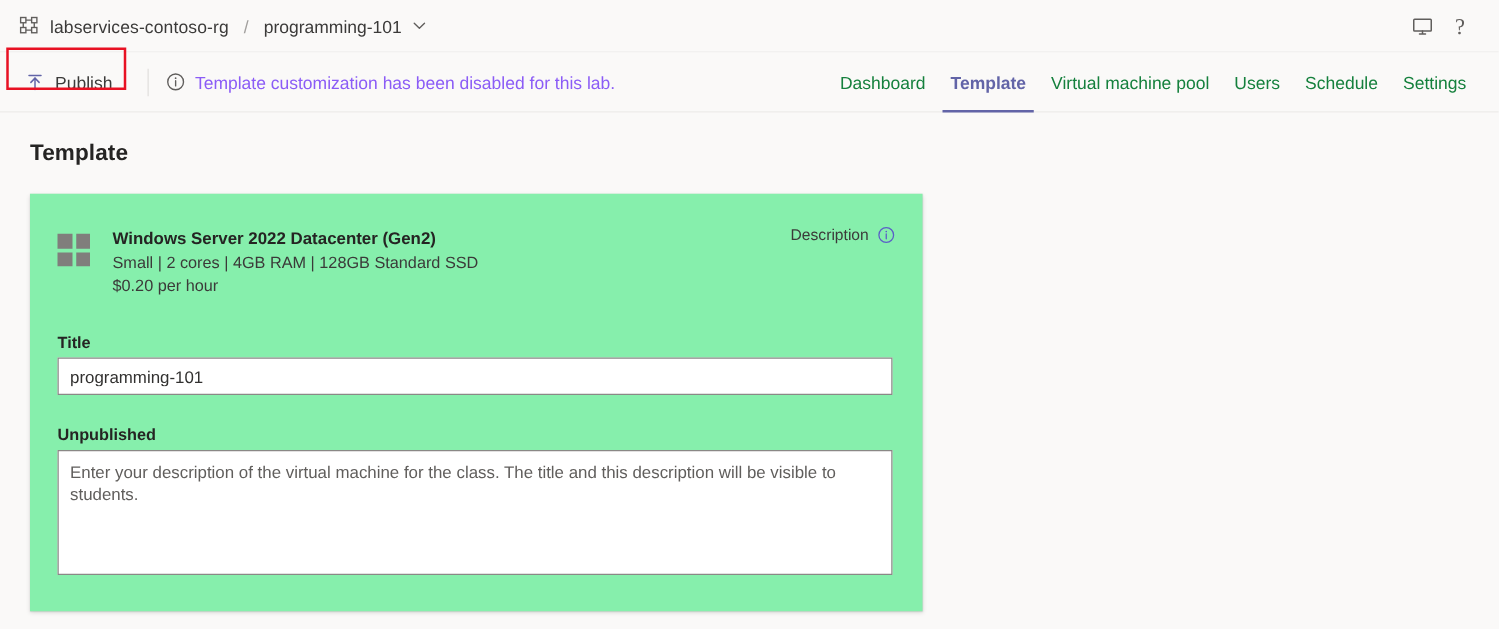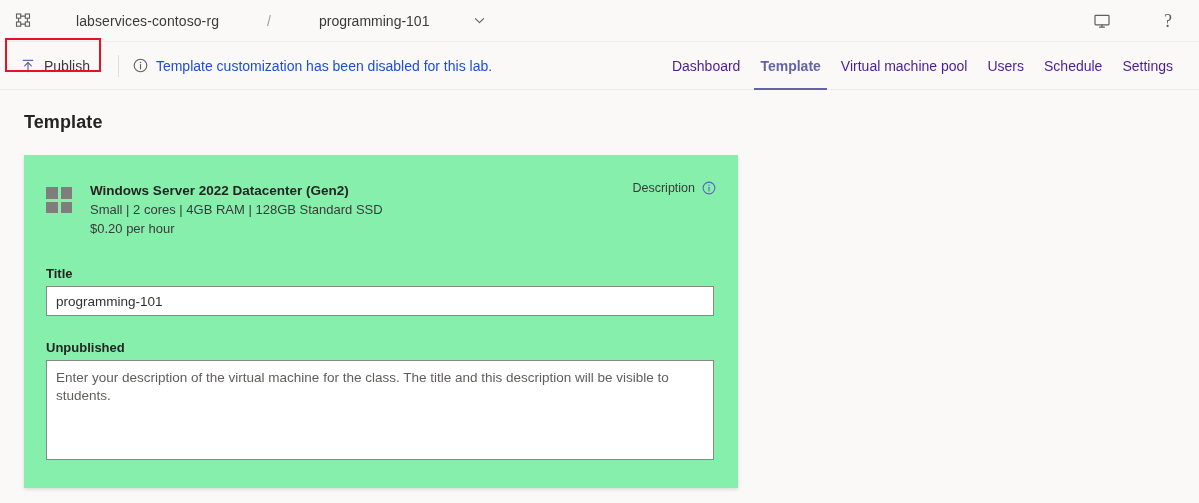--- a/index.html
+++ b/index.html
@@ -13,21 +13,20 @@
   }
 
   
   .breadcrumb-bar {
     height: 42px;
     display: flex;
     align-items: center;
     padding: 0 16px 0 14px;
     border-bottom: 1px solid #f0eeed;
     background: #faf9f8;
-    gap: 36px;
   }
   .crumb-icon {
     width: 18px; height: 18px;
     margin-right: 8px;
     display: flex; align-items: center; justify-content: center;
     flex: none;
   }
   .crumb-link {
     font-size: 14px;
     color: #3b3a39;
@@ -101,37 +100,37 @@
     width: 1px;
     height: 22px;
     background: #e1dfdd;
     margin: 0 14px 0 18px;
   }
   .cmd-message {
     display: flex;
     align-items: center;
     gap: 8px;
     font-size: 14px;
-    color: #1d4ed8;
+    color: #8b5cf6;
   }
   .cmd-spacer { flex: 1; }
 
   .tabs {
     display: flex;
     align-items: stretch;
     height: 48px;
     gap: 0;
   }
   .tab {
     position: relative;
     display: flex;
     align-items: center;
     padding: 0 10px;
     font-size: 14px;
-    color: #4c1d95;
+    color: #15803d;
     cursor: pointer;
     white-space: nowrap;
   }
   .tab.active { color: #6264a7; font-weight: 600; }
   .tab.active::after {
     content: "";
     position: absolute;
     left: 4px; right: 4px; bottom: 0;
     height: 2px;
     background: #6264a7;

